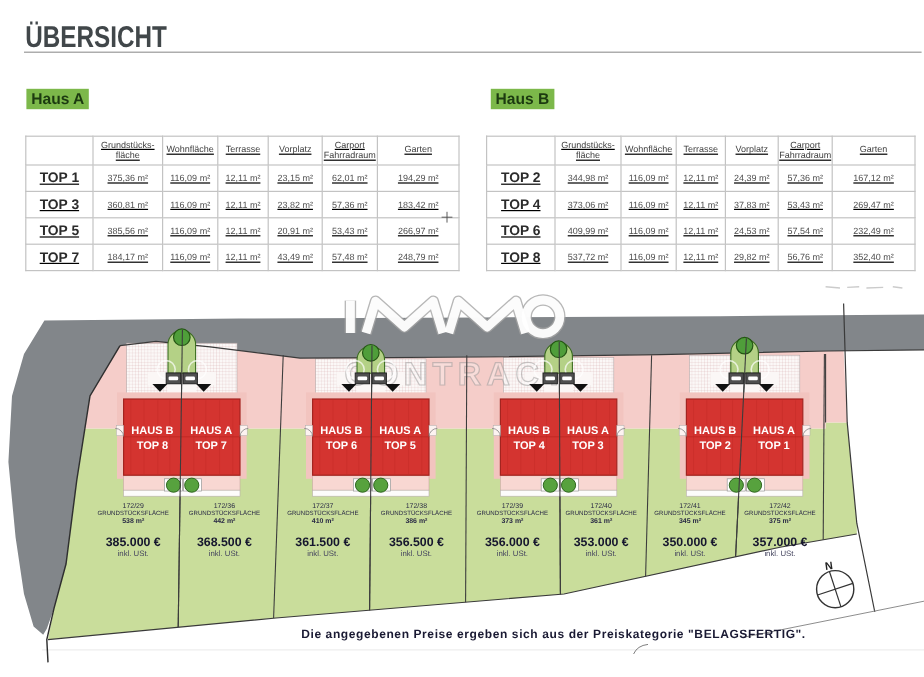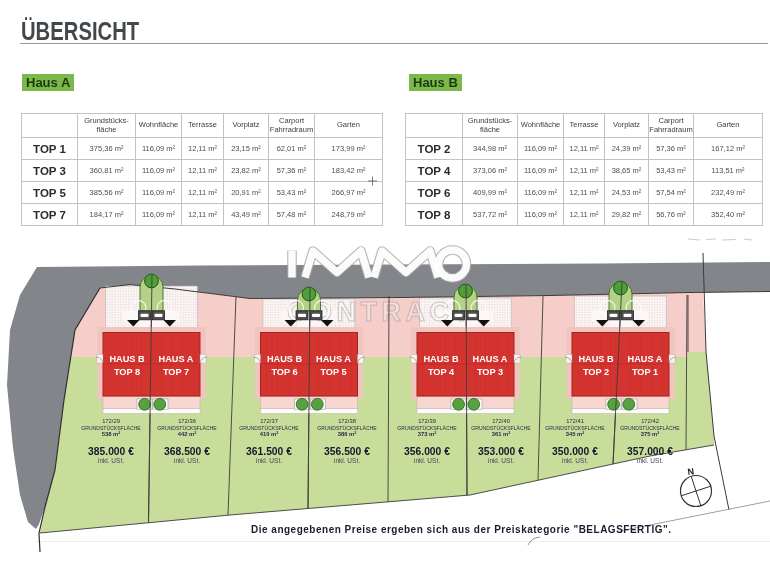--- a/index.html
+++ b/index.html
@@ -1,19 +1,19 @@
 <!DOCTYPE html>
 <html><head><meta charset="utf-8">
 <style>
 html,body{margin:0;padding:0;}
 body{width:770px;height:564px;position:relative;background:#ffffff;font-family:"Liberation Sans",sans-serif;overflow:hidden;}
 .title{position:absolute;left:21px;top:17px;font-size:25px;font-weight:bold;color:#41474a;transform:scaleX(0.81);transform-origin:0 0;white-space:nowrap;}
 .rule{position:absolute;left:20px;top:43px;width:748px;height:1px;background:#9a9a9a;}
 .hl{position:absolute;height:17px;line-height:17px;background:#7cb84a;color:#1c3a10;font-size:13px;font-weight:bold;padding:0 4px;}
-table{position:absolute;border-collapse:collapse;table-layout:fixed;}
+table{position:absolute;border-collapse:collapse;table-layout:fixed;text-decoration:underline;}
 td{border:1px solid #c3c3c3;text-align:center;vertical-align:middle;padding:0;}
 td.h{font-size:7.5px;color:#3d3d3d;line-height:1.15;}
 td.t{font-size:11.5px;font-weight:bold;color:#2b2b2b;}
 td.d{font-size:7.5px;color:#4e4e4e;}
 .btxt{position:absolute;left:0;top:524px;width:920px;font-size:10px;letter-spacing:0.5px;font-weight:bold;color:#1a1a33;}
 svg{position:absolute;left:0;top:0;}
 </style></head><body>
 <div class="title">ÜBERSICHT</div>
 <div class="rule"></div>
 <div class="hl" style="left:22px;top:74px;">Haus A</div>
@@ -38,21 +38,21 @@
         <td class="h">Carport<br>Fahrradraum</td>
         <td class="h">Garten</td>
       </tr>
 <tr style="height:22px;">
         <td class="t">TOP 1</td>
         <td class="d">375,36 m²</td>
         <td class="d">116,09 m²</td>
         <td class="d">12,11 m²</td>
         <td class="d">23,15 m²</td>
         <td class="d">62,01 m²</td>
-        <td class="d">173,99 m²</td>
+        <td class="d">194,29 m²</td>
       </tr>
 <tr style="height:22px;">
         <td class="t">TOP 3</td>
         <td class="d">360,81 m²</td>
         <td class="d">116,09 m²</td>
         <td class="d">12,11 m²</td>
         <td class="d">23,82 m²</td>
         <td class="d">57,36 m²</td>
         <td class="d">183,42 m²</td>
       </tr>
@@ -103,23 +103,23 @@
         <td class="d">12,11 m²</td>
         <td class="d">24,39 m²</td>
         <td class="d">57,36 m²</td>
         <td class="d">167,12 m²</td>
       </tr>
 <tr style="height:22px;">
         <td class="t">TOP 4</td>
         <td class="d">373,06 m²</td>
         <td class="d">116,09 m²</td>
         <td class="d">12,11 m²</td>
-        <td class="d">38,65 m²</td>
+        <td class="d">37,83 m²</td>
         <td class="d">53,43 m²</td>
-        <td class="d">113,51 m²</td>
+        <td class="d">269,47 m²</td>
       </tr>
 <tr style="height:22px;">
         <td class="t">TOP 6</td>
         <td class="d">409,99 m²</td>
         <td class="d">116,09 m²</td>
         <td class="d">12,11 m²</td>
         <td class="d">24,53 m²</td>
         <td class="d">57,54 m²</td>
         <td class="d">232,49 m²</td>
       </tr>

